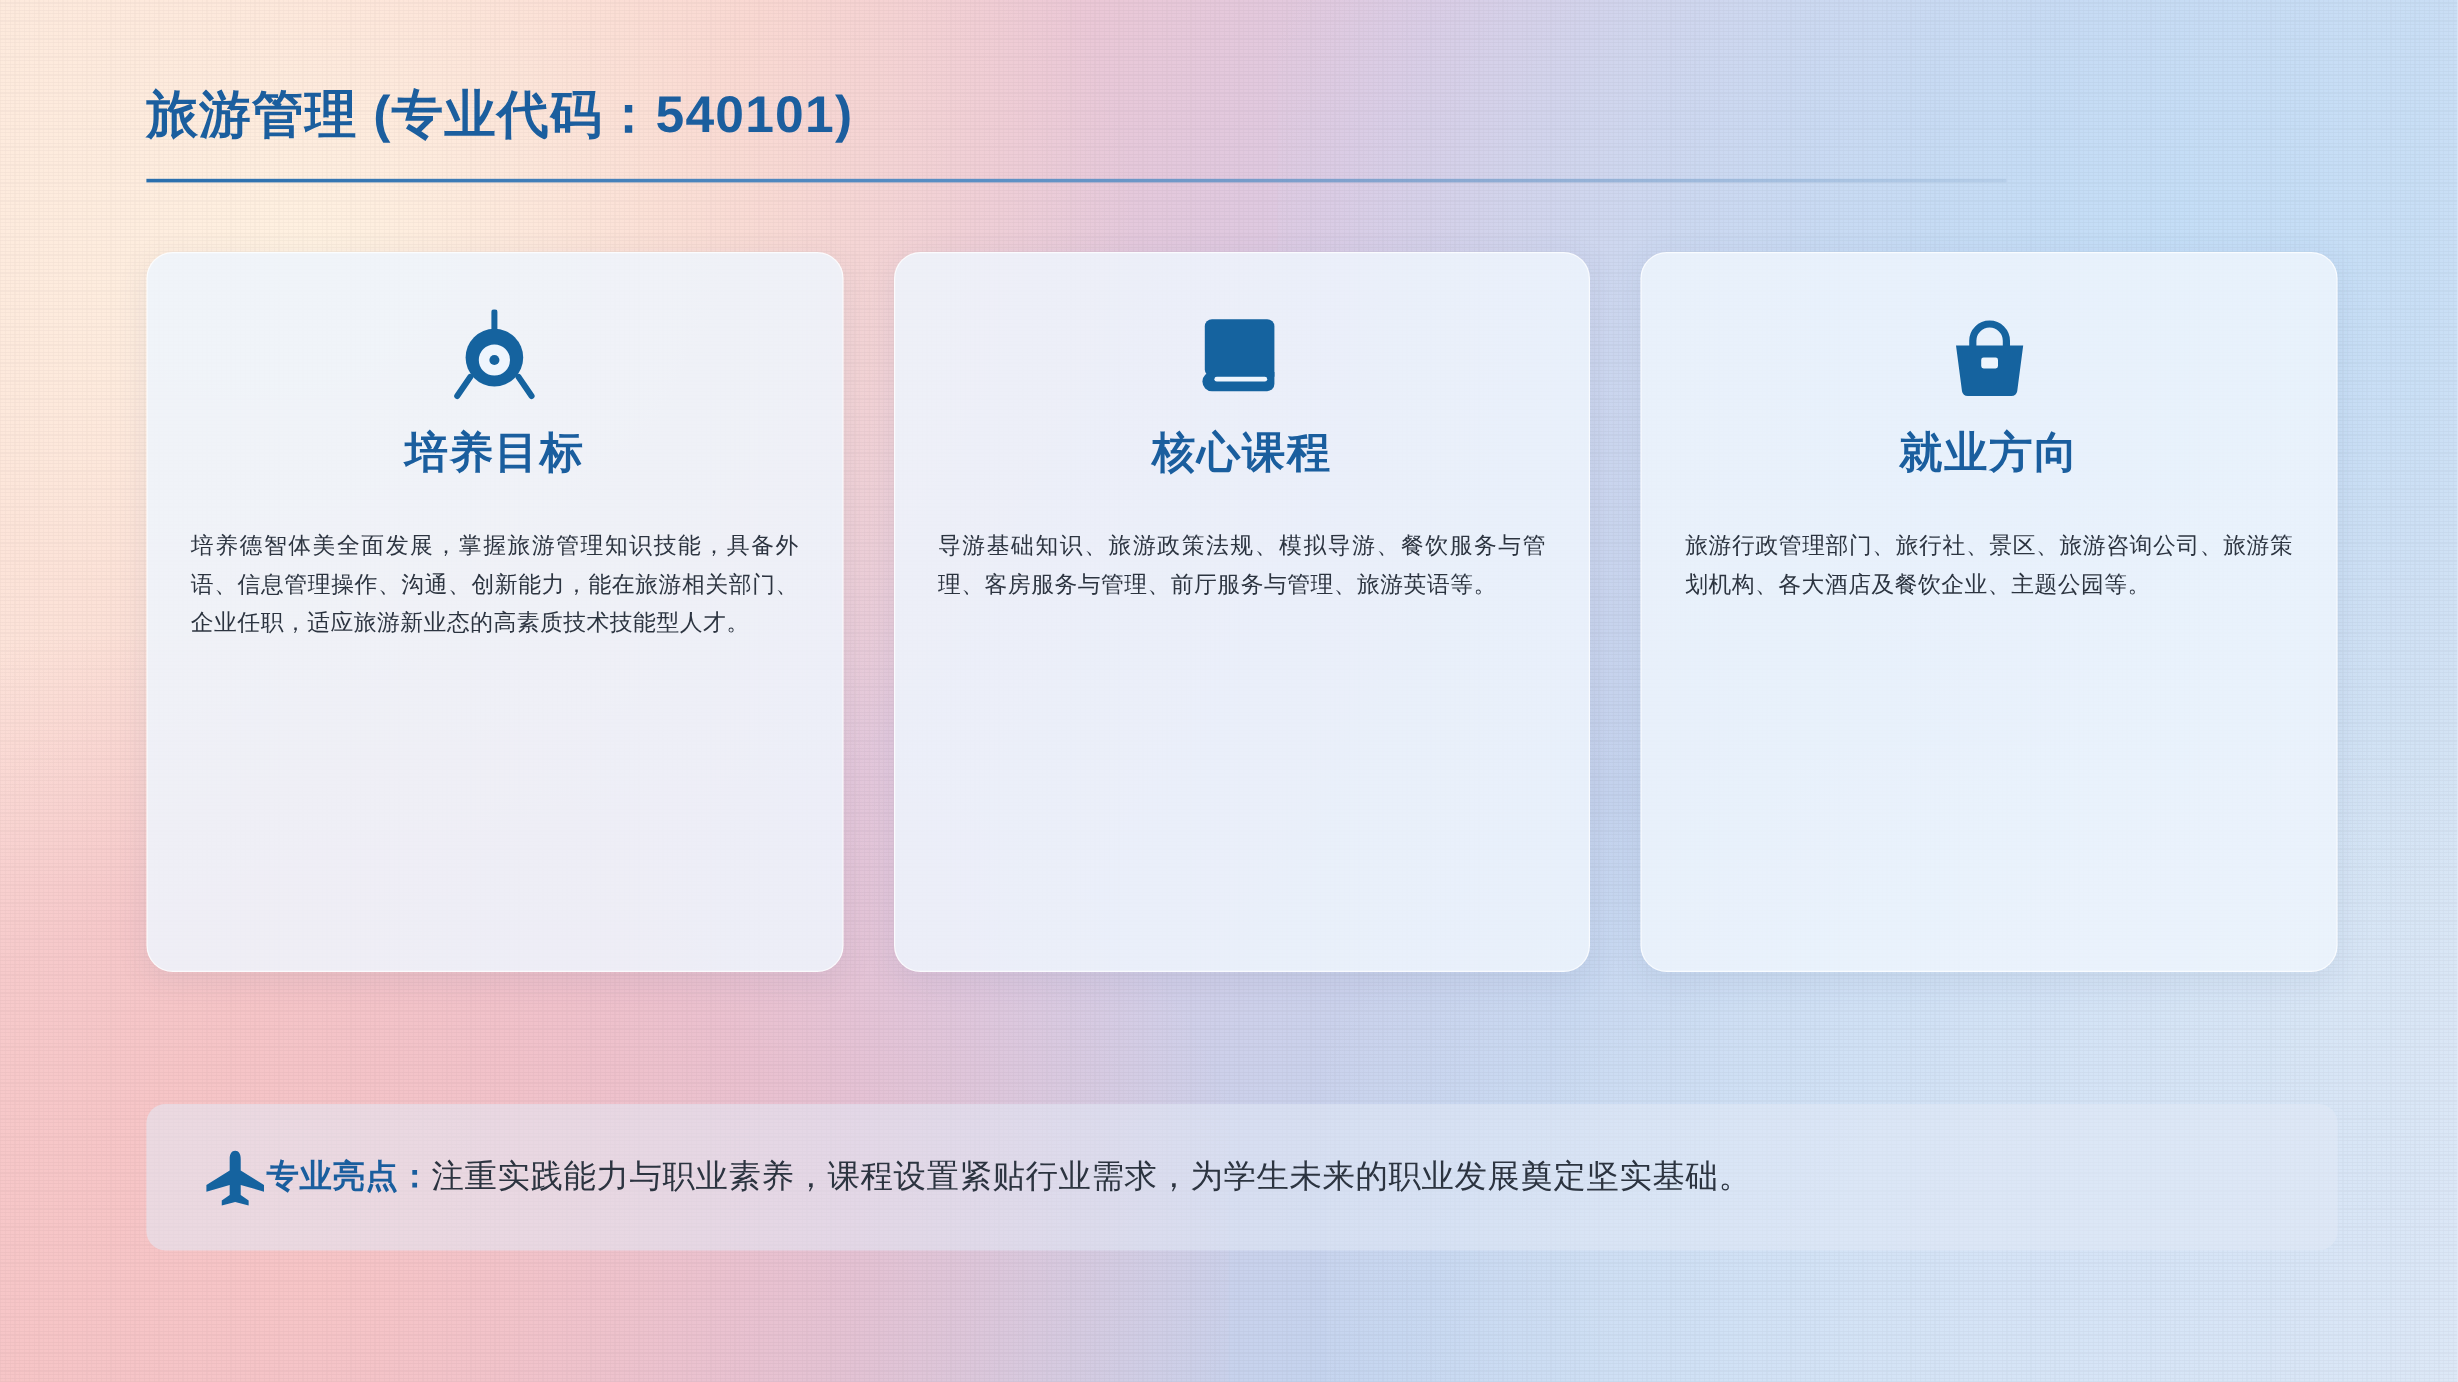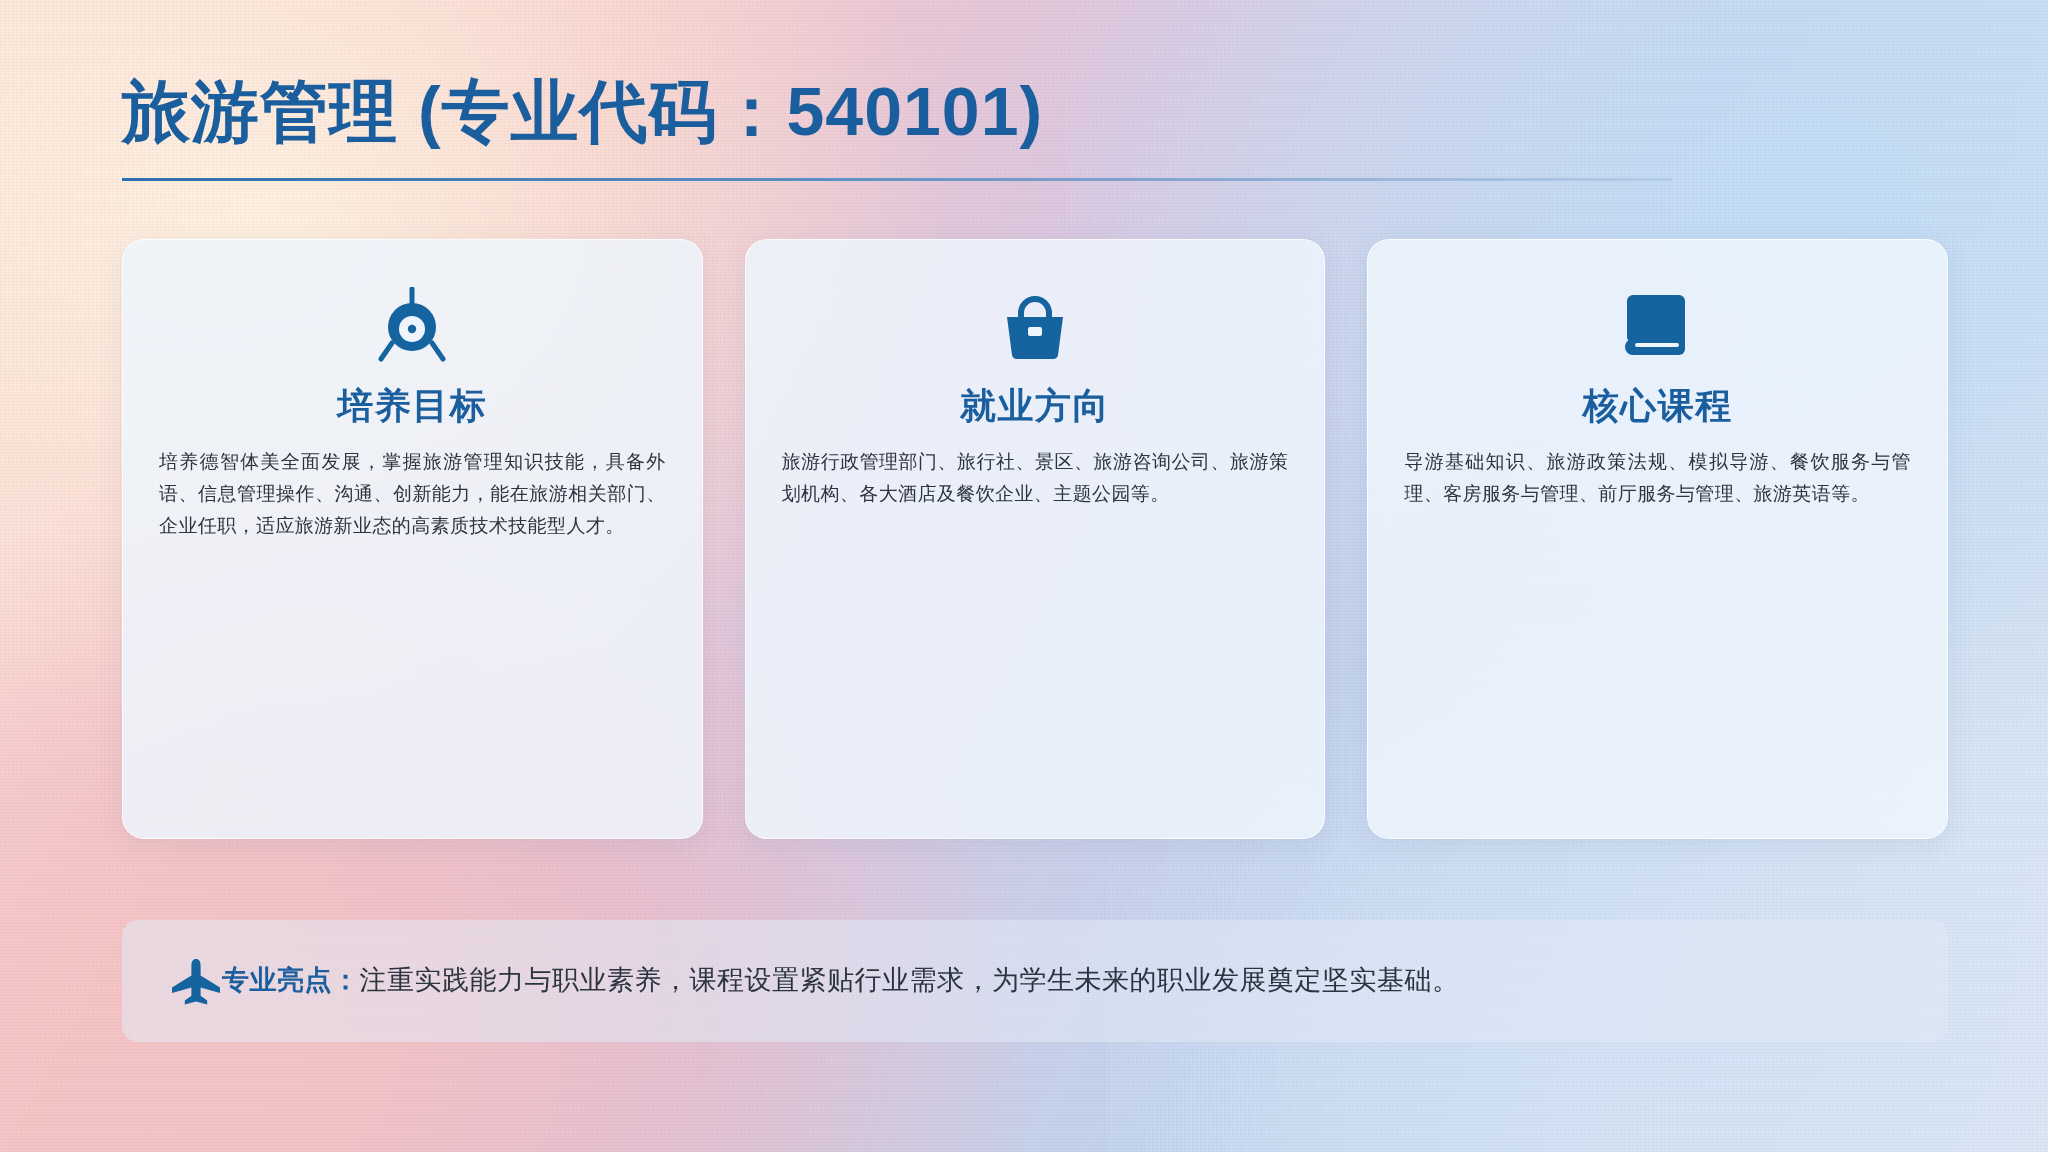--- a/index.html
+++ b/index.html
@@ -53,21 +53,21 @@
 
   
   #content {
     position:absolute; inset:0;
     padding:72px 100px 0 122px;
   }
 
   
   #header { margin-bottom:0; }
   #page-title {
-    font-size:68px;
+    font-size:43px;
     font-weight:700;
     color:#1b5e9e;
     letter-spacing:1px;
     line-height:1.15;
     white-space:nowrap;
   }
   #title-rule {
     margin-top:28px;
     height:3px;
     width:1550px;
@@ -98,21 +98,21 @@
     align-items:center;
     justify-content:center;
     margin-bottom:18px;
   }
   .card-icon svg { display:block; }
   .card-title {
     font-size:36px;
     font-weight:700;
     color:#1a5e9e;
     letter-spacing:1.5px;
-    margin-bottom:15px;
+    margin-bottom:38px;
     text-align:center;
   }
   .card-body {
     font-size:19px;
     line-height:1.68;
     color:#2c3440;
     text-align:justify;
     text-justify:inter-ideograph;
     width:100%;
     letter-spacing:.4px;
@@ -174,42 +174,42 @@
           <circle cx="36" cy="42" r="13" fill="#eef5fd"></circle>
           <circle cx="36" cy="42" r="4.2" fill="#15639f"></circle>
         </svg>
       </div>
       <div class="card-title">培养目标</div>
       <div class="card-body">培养德智体美全面发展，掌握旅游管理知识技能，具备外语、信息管理操作、沟通、创新能力，能在旅游相关部门、企业任职，适应旅游新业态的高素质技术技能型人才。</div>
     </div>
 
     <div class="card">
       <div class="card-icon">
+        <svg width="70" height="72" viewBox="0 0 70 72" aria-hidden="true">
+          <path d="M10 6 h46 a6 6 0 0 1 6 6 v42 h-52 a6 6 0 0 1 -6 -6 v-36 a6 6 0 0 1 6 -6 z" fill="#15639f"></path>
+          <path d="M10 50 h52 v10 a6 6 0 0 1 -6 6 h-46 a8 8 0 0 1 0 -16 z" fill="#15639f"></path>
+          <path d="M14 56 h40" stroke="#eef5fd" stroke-width="4" stroke-linecap="round" fill="none"></path>
+        </svg>
+      </div>
+      <div class="card-title">核心课程</div>
+      <div class="card-body">导游基础知识、旅游政策法规、模拟导游、餐饮服务与管理、客房服务与管理、前厅服务与管理、旅游英语等。</div>
+    </div>
+
+    <div class="card">
+      <div class="card-icon">
         <svg width="72" height="72" viewBox="0 0 72 72" aria-hidden="true">
           <path d="M22 28 v-4 a14 14 0 0 1 28 0 v4" fill="none" stroke="#15639f" stroke-width="6" stroke-linecap="round"></path>
           <path d="M8 28 h56 l-5 38 a5 5 0 0 1 -5 4 h-36 a5 5 0 0 1 -5 -4 z" fill="#15639f"></path>
           <rect x="29" y="38" width="14" height="9" rx="2" fill="#eef5fd"></rect>
         </svg>
       </div>
       <div class="card-title">就业方向</div>
       <div class="card-body">旅游行政管理部门、旅行社、景区、旅游咨询公司、旅游策划机构、各大酒店及餐饮企业、主题公园等。</div>
     </div>
 
-    <div class="card">
-      <div class="card-icon">
-        <svg width="70" height="72" viewBox="0 0 70 72" aria-hidden="true">
-          <path d="M10 6 h46 a6 6 0 0 1 6 6 v42 h-52 a6 6 0 0 1 -6 -6 v-36 a6 6 0 0 1 6 -6 z" fill="#15639f"></path>
-          <path d="M10 50 h52 v10 a6 6 0 0 1 -6 6 h-46 a8 8 0 0 1 0 -16 z" fill="#15639f"></path>
-          <path d="M14 56 h40" stroke="#eef5fd" stroke-width="4" stroke-linecap="round" fill="none"></path>
-        </svg>
-      </div>
-      <div class="card-title">核心课程</div>
-      <div class="card-body">导游基础知识、旅游政策法规、模拟导游、餐饮服务与管理、客房服务与管理、前厅服务与管理、旅游英语等。</div>
-    </div>
-
   </div>
 </div>
 
 <div id="footer-banner">
   <div id="footer-icon">
     <svg width="52" height="48" viewBox="0 0 52 48" aria-hidden="true">
       <path d="M26 2 c3 0 4.6 2.6 4.6 7 v9.5 L50 30.5 v5.6 L30.6 30.4 v8.4 l6.6 4.6 v4.2 L26 44.6 l-11.2 3 v-4.2 l6.6 -4.6 v-8.4 L2 36.1 v-5.6 l19.4 -12 V9 c0 -4.4 1.6 -7 4.6 -7 z" fill="#15639f"></path>
     </svg>
   </div>
   <div id="footer-text">

